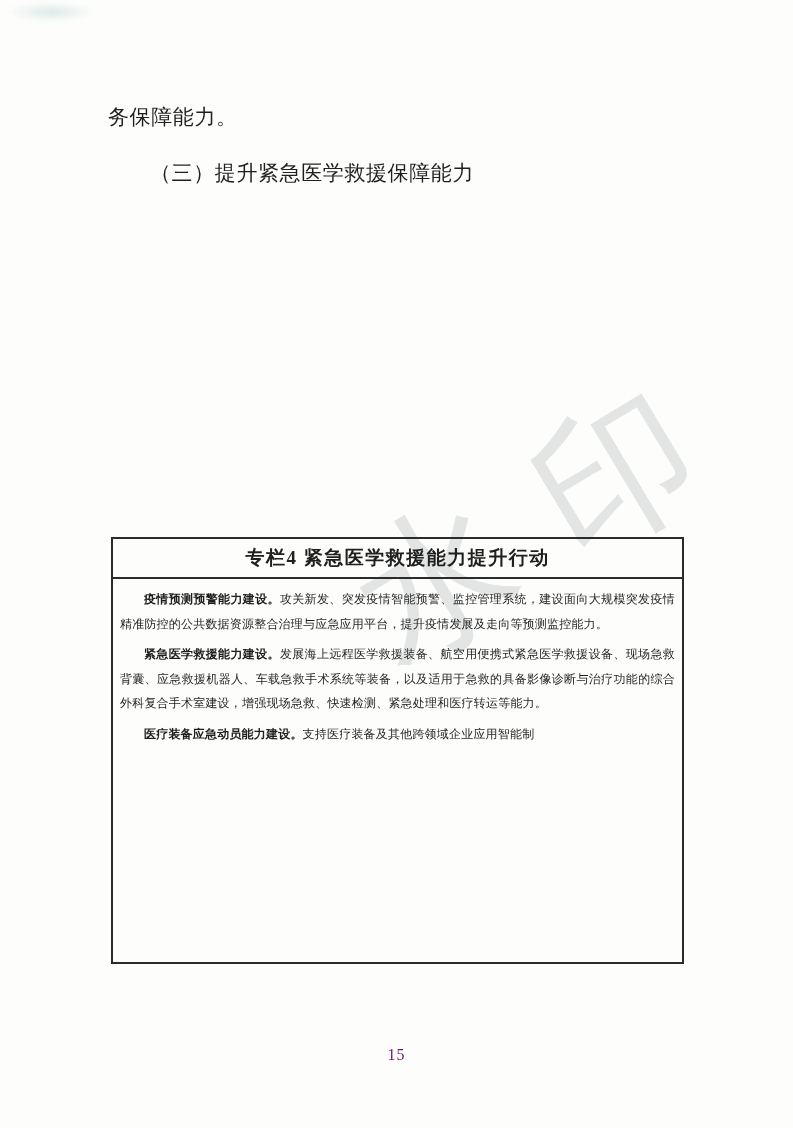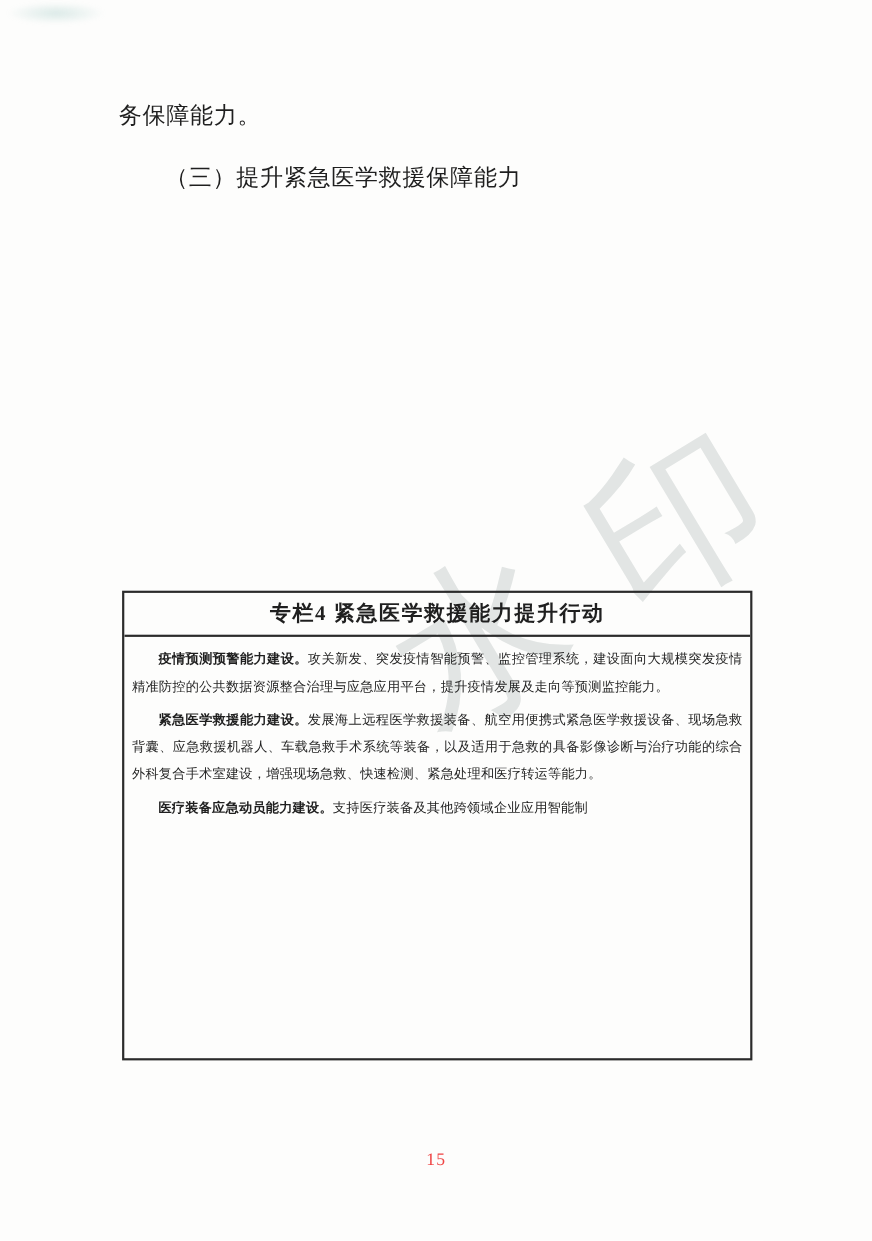--- a/index.html
+++ b/index.html
@@ -22,21 +22,21 @@
   .watermark {
     position: absolute; left: 225px; top: 395px; width: 650px; height: 240px;
     display: flex; align-items: center; justify-content: center;
     transform: rotate(-31deg);
     font-size: 155px; letter-spacing: 55px;
     color: rgba(120, 134, 134, 0.20);
     white-space: nowrap; pointer-events: none;
     font-family: "Liberation Serif", "DejaVu Serif", serif;
   }
   .bodyblock {
-    position: absolute; left: 108px; top: 86px; width: 578px;
+    position: absolute; left: 108px; top: 98px; width: 578px;
     font-size: 21px; line-height: 39.5px; letter-spacing: 0.6px;
     text-align: justify;
   }
   .opening-line { text-indent: 0; }
   .section-heading {
     text-indent: 2em; margin-top: 16px;
     font-weight: 500;
   }
   .body-paragraph {
     text-indent: 2em; margin-top: 3px;
@@ -53,21 +53,21 @@
   }
   .panel-body {
     padding: 2px 7px 12px 7px;
     font-size: 12px; line-height: 24.6px; letter-spacing: 0.2px;
     text-align: justify;
   }
   .panel-body p { margin: 6px 0; text-indent: 2em; }
   .panel-body .lead { font-weight: bold; }
   .pageno {
     position: absolute; left: 0; right: 0; top: 1046px;
-    text-align: center; font-size: 16px; color: #ef4444; letter-spacing: 1px;
+    text-align: center; font-size: 16px; color: #701a75; letter-spacing: 1px;
   }
 </style>
 </head>
 <body>
 
 <div class="page">
 
   <div class="smudge"></div>
 
   <div class="watermark">水印</div>

